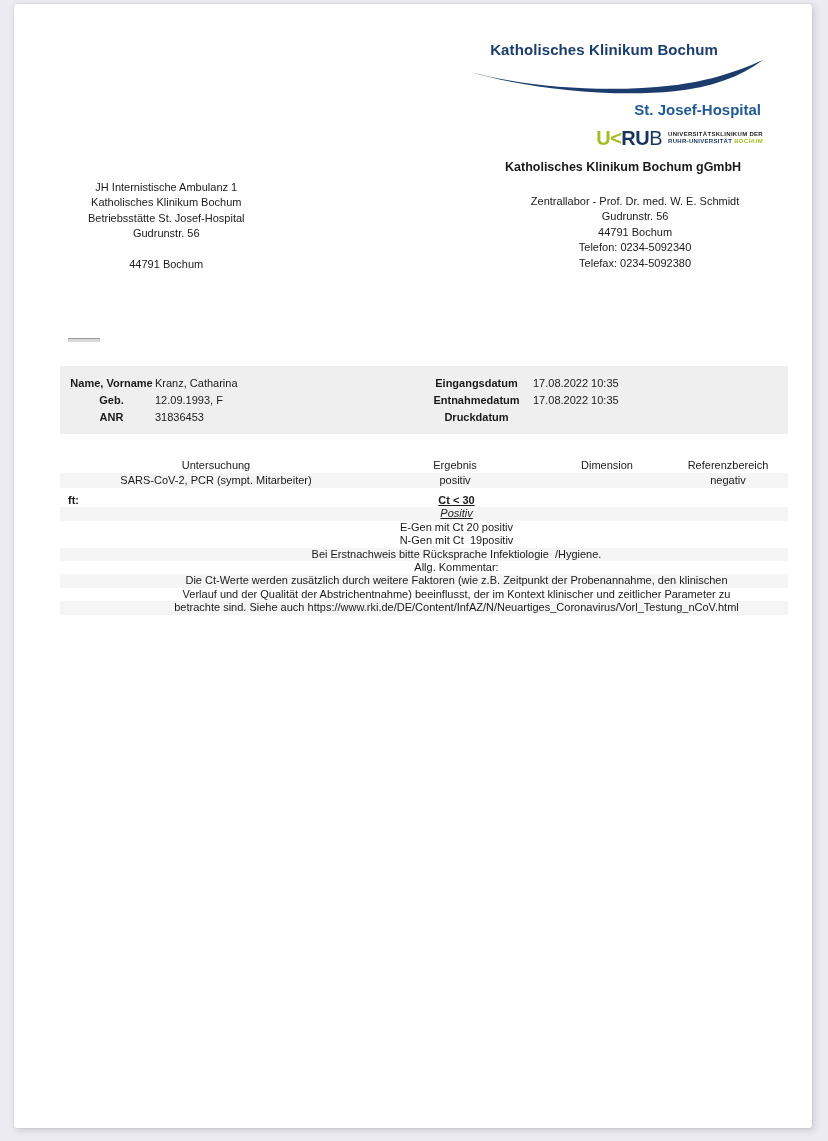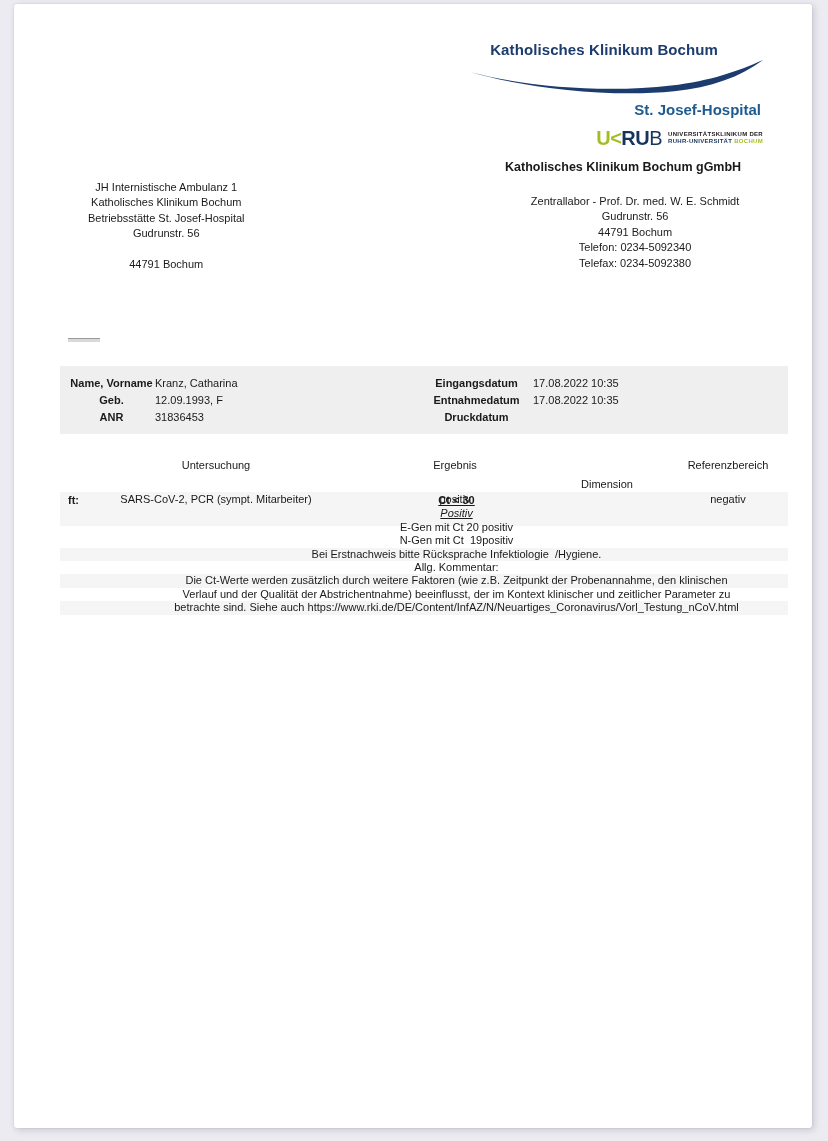--- a/index.html
+++ b/index.html
@@ -46,21 +46,21 @@
   .p-col-right .p-label{width:113px;font-weight:700;}
   .p-value{white-space:pre;}
 
   
   .results{position:absolute;left:46px;top:454px;width:728px;font-size:11px;}
   .r-row{display:flex;line-height:14.5px;padding-left:8px;}
   .r-head{line-height:14px;margin-bottom:1px;}
   .r-data{background:var(--stripe_gray);}
   .rc1{width:296px;}
   .rc2{width:182px;}
-  .rc3{width:122px;margin-top:19px;}
+  .rc3{width:122px;}
   .rc4{flex:1;}
   .r-row span{white-space:pre;}
 
   
   .footnote{position:absolute;left:46px;top:490px;width:728px;font-size:11px;}
   .fn-marker{position:absolute;left:8px;top:0;font-weight:700;line-height:13.4px;}
   .fn-line{padding-left:65px;line-height:13.4px;min-height:13.4px;}
   .fn-line.stripe{background:var(--stripe_gray);}
   .fn-text{white-space:pre;}
   .bold-underline{font-weight:700;text-decoration:underline;}

